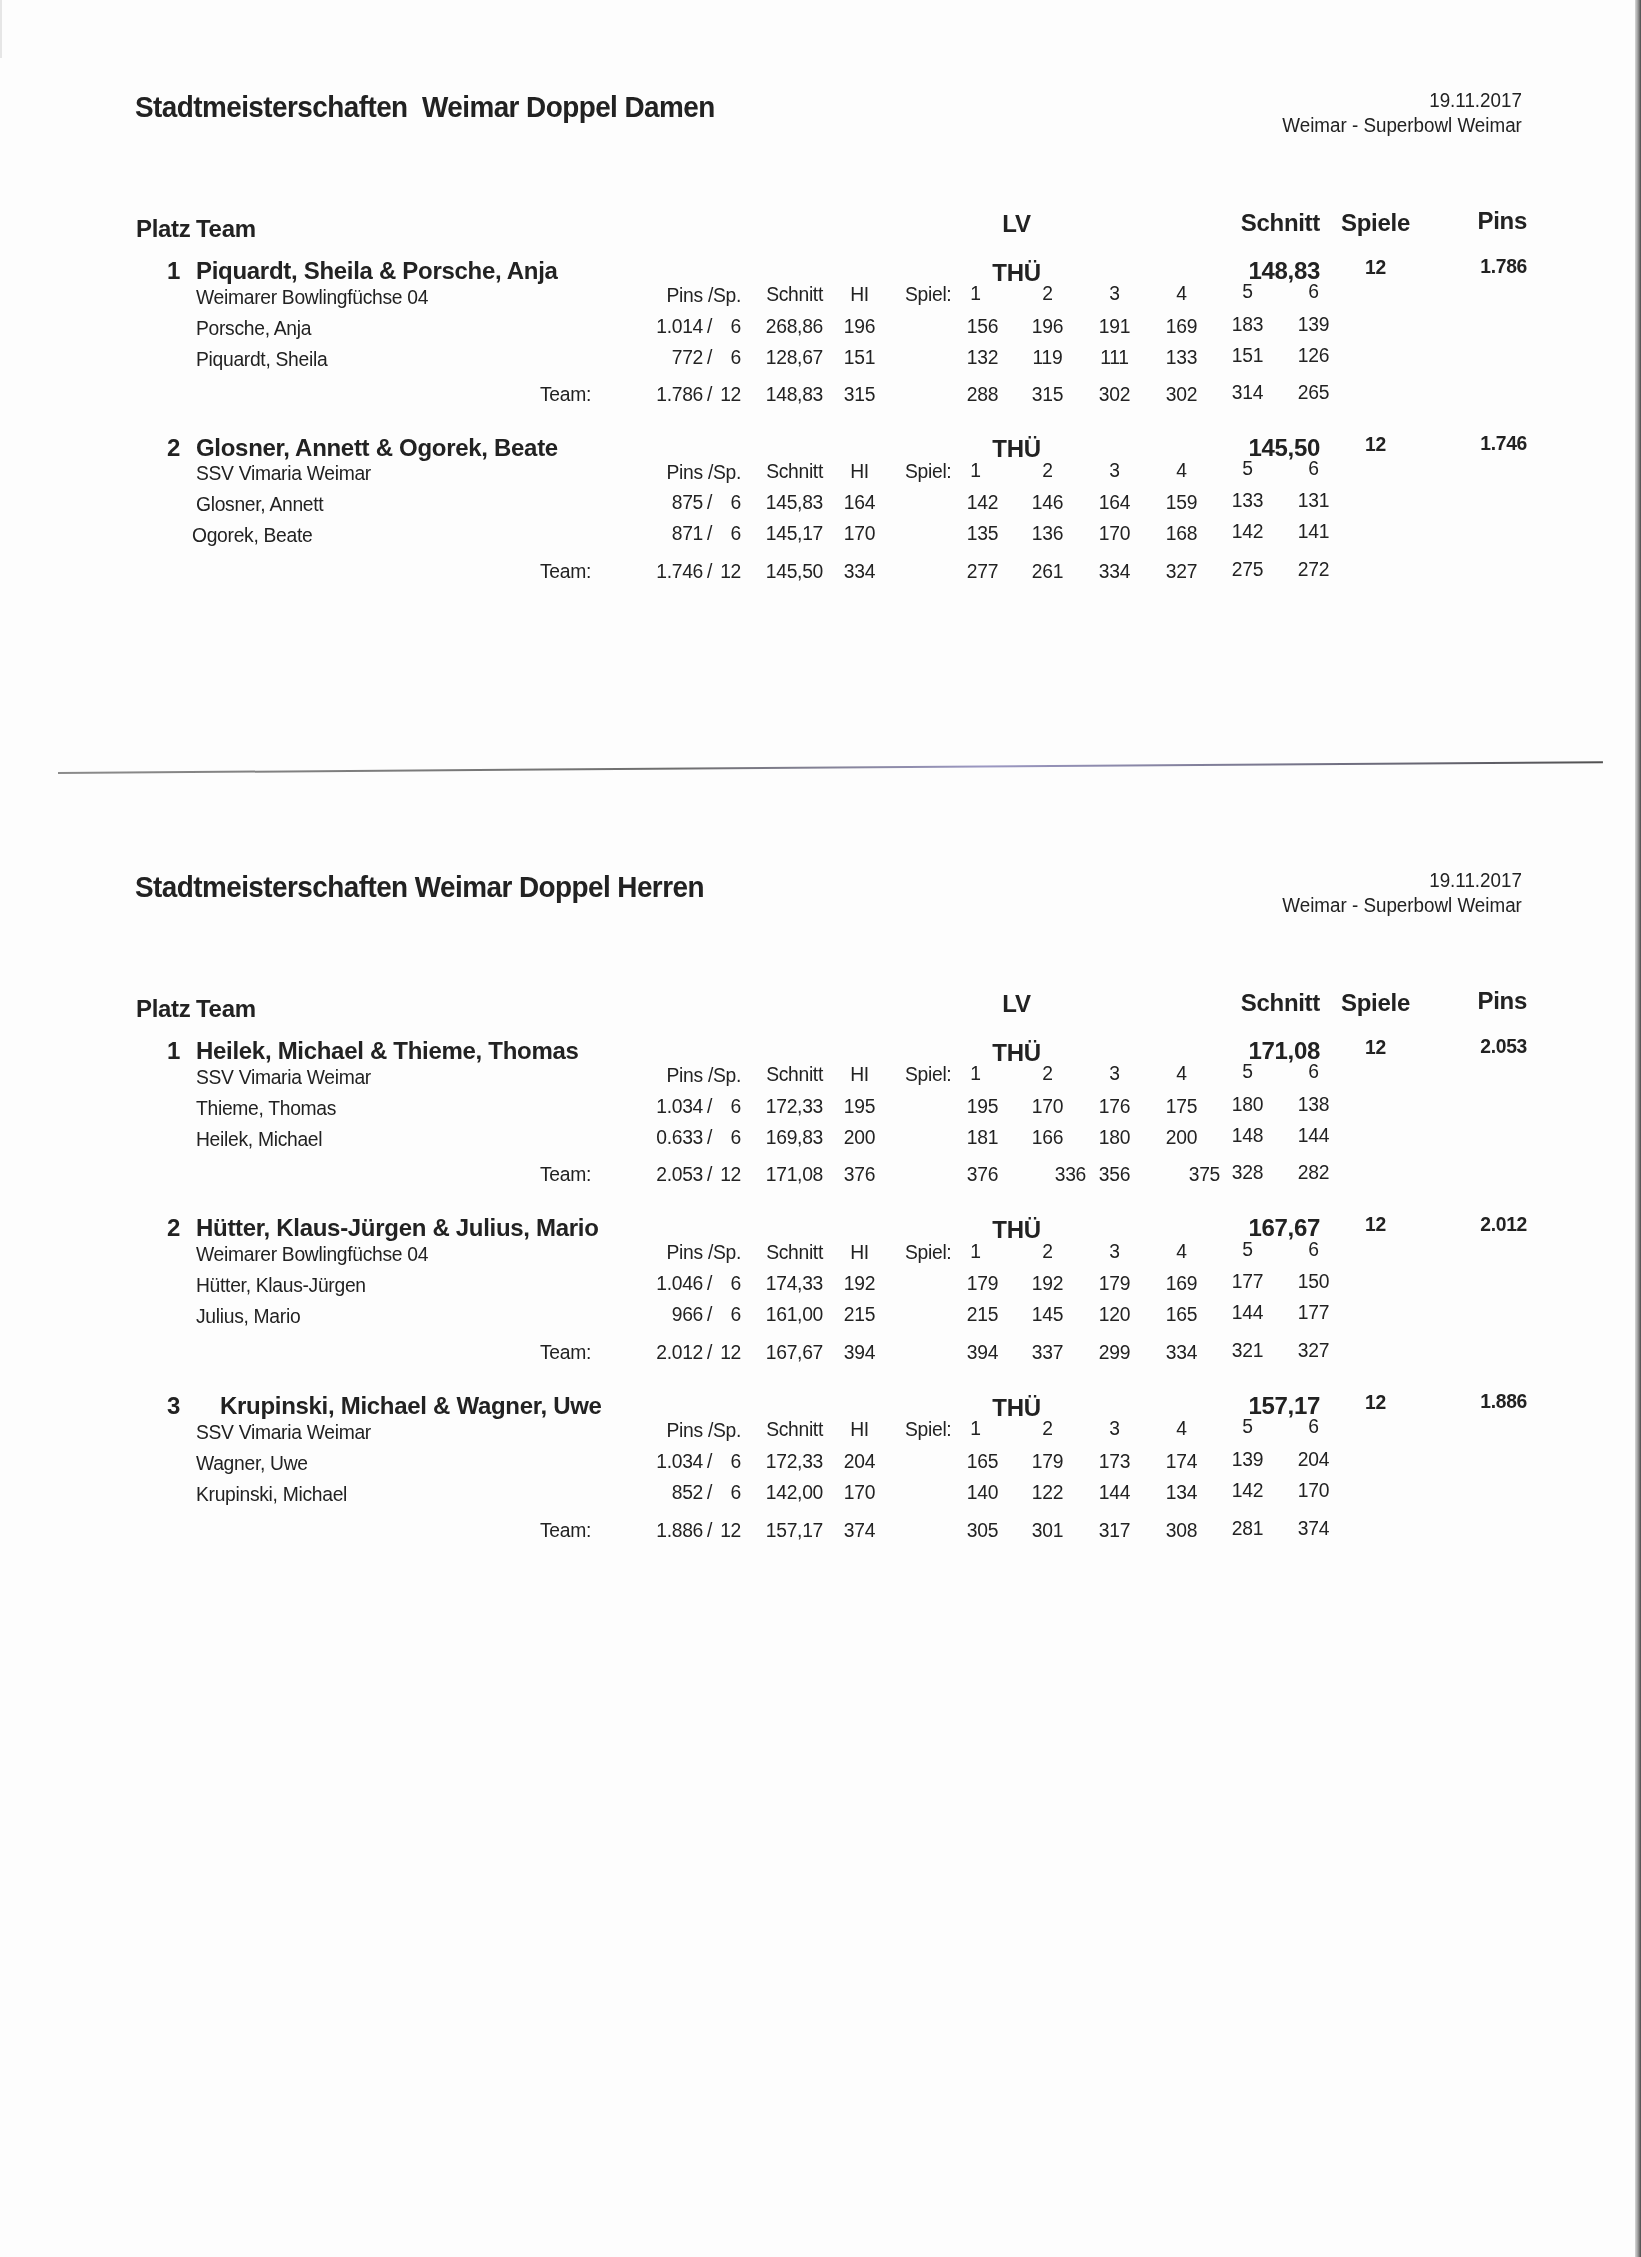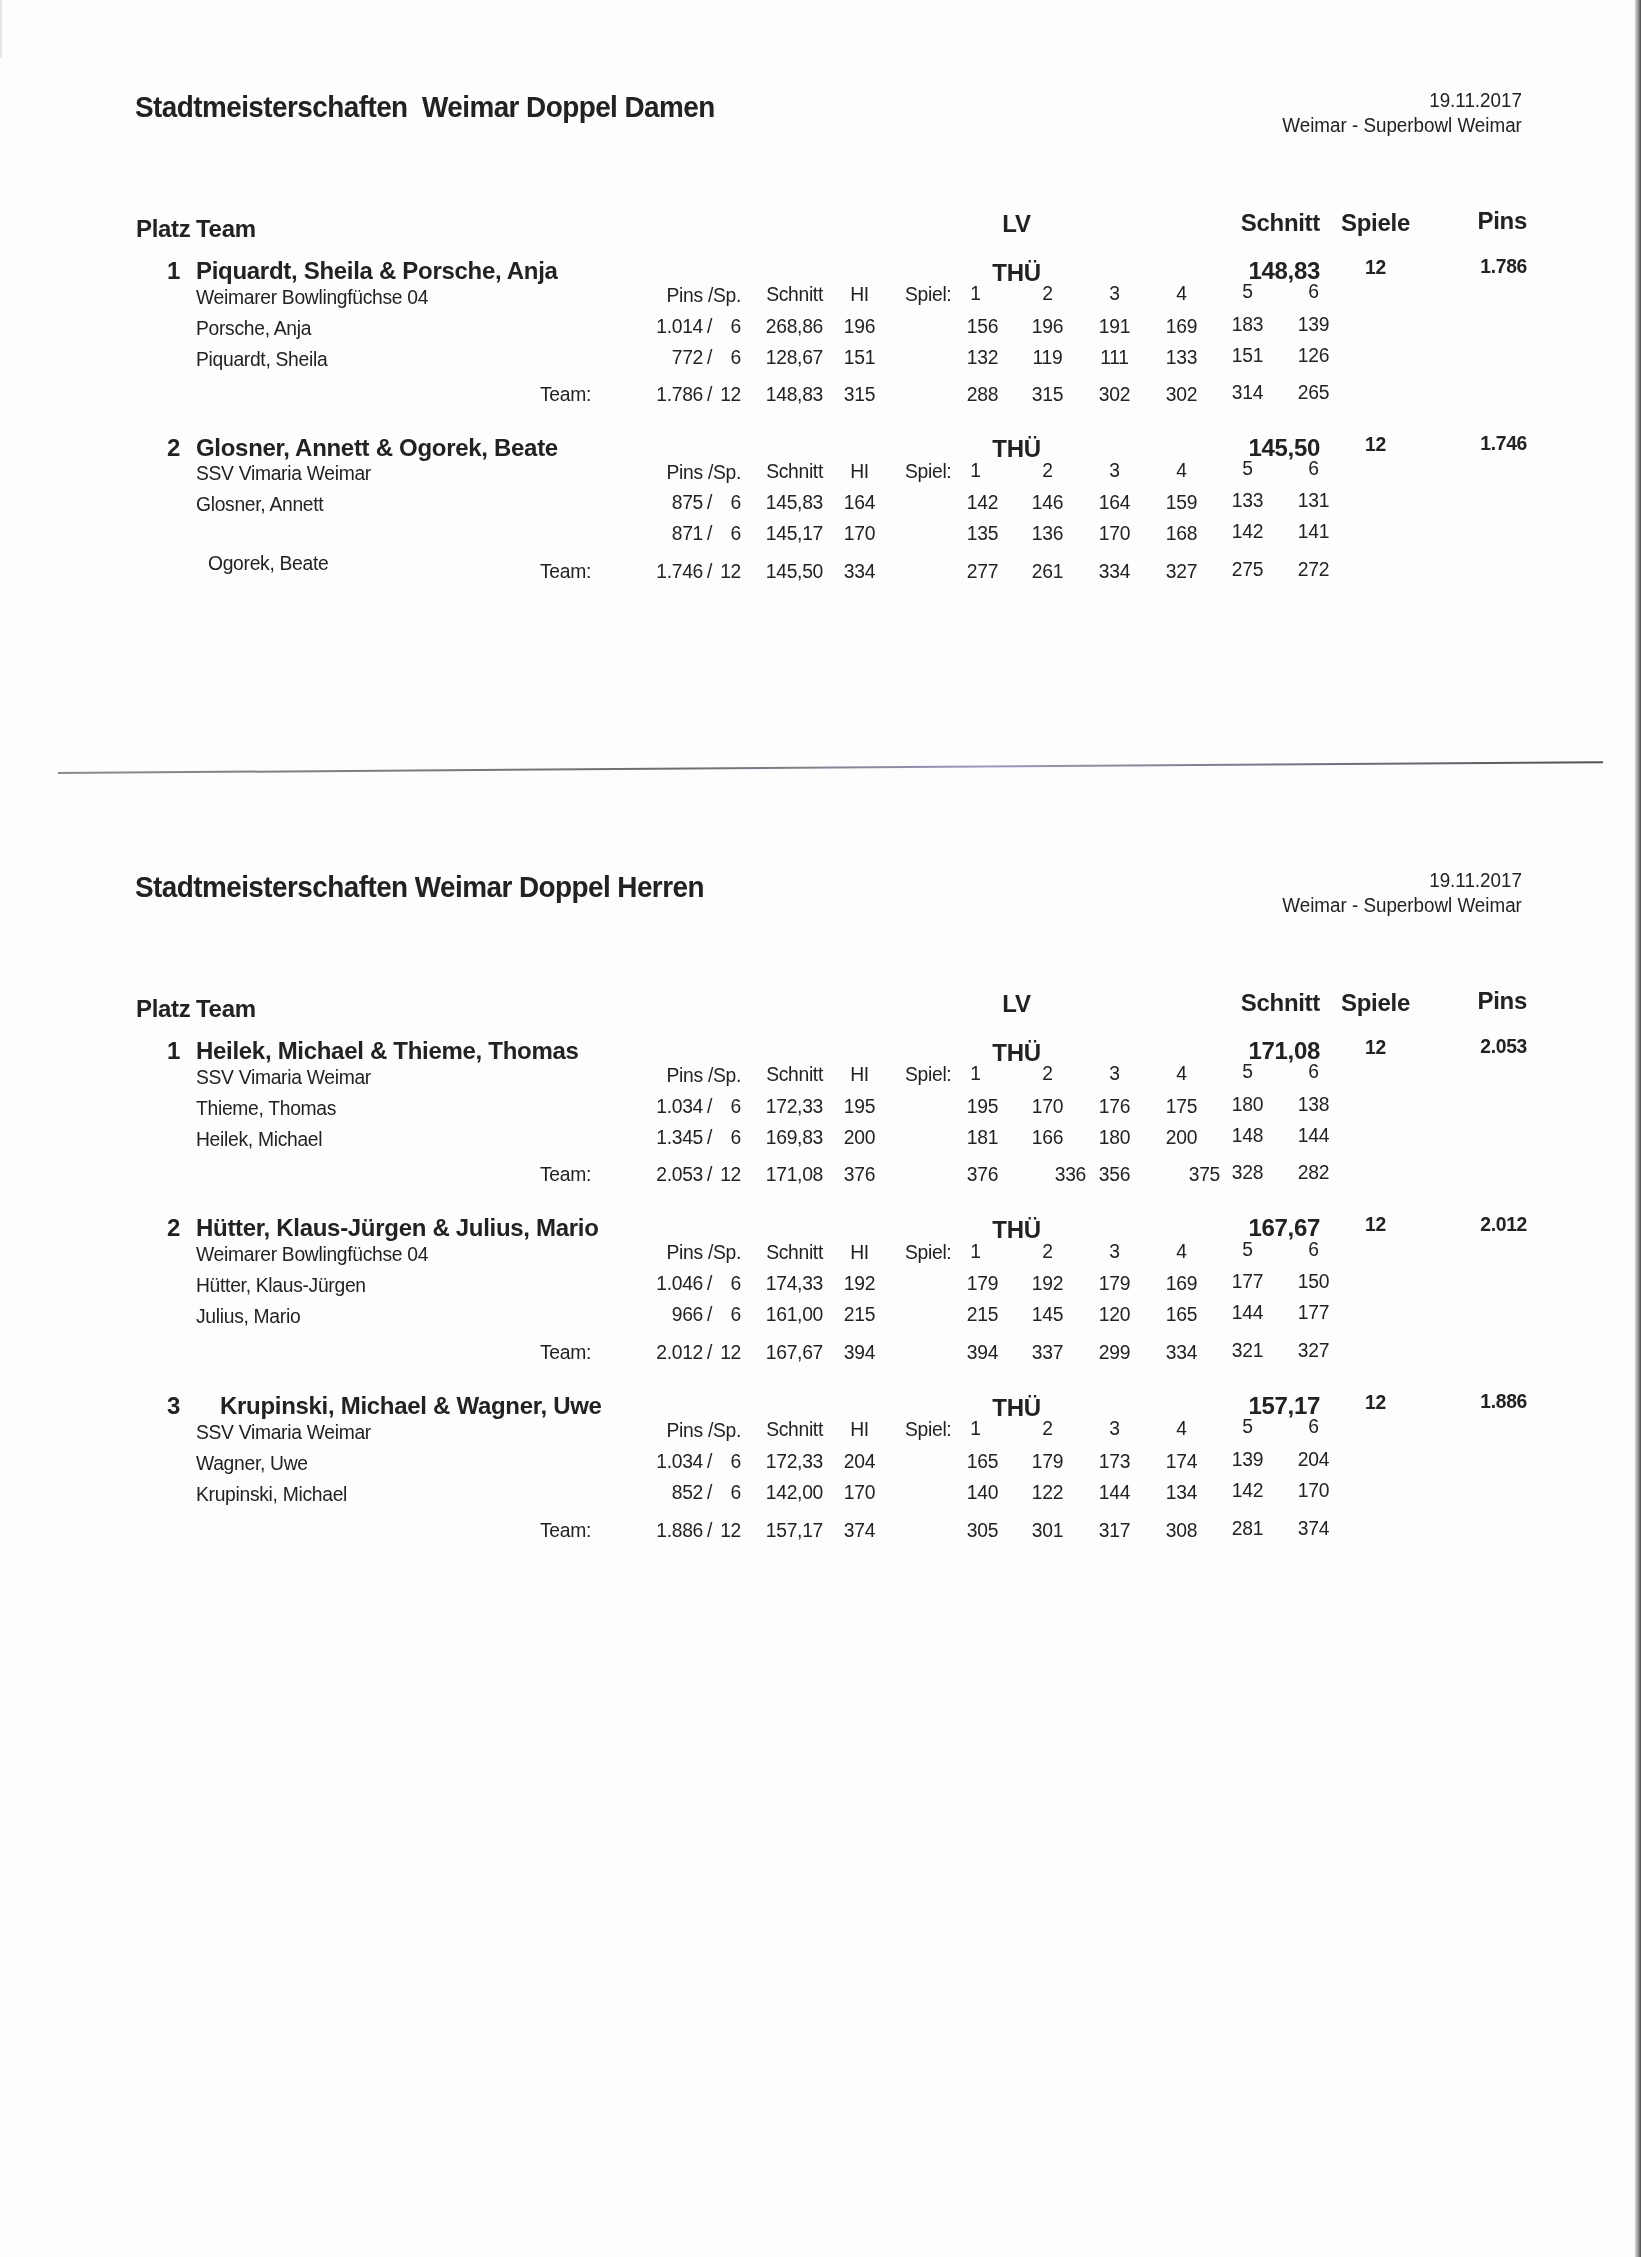--- a/index.html
+++ b/index.html
@@ -131,21 +131,21 @@
       <span class="abs txt" style="top: 492px; left: 707px;">/</span>
       <span class="abs txt" style="top: 492px; left: 548px; width: 193px; text-align: right;">6</span>
       <span class="abs txt" style="top: 492px; left: 630px; width: 193px; text-align: right;">145,83</span>
       <span class="abs txt" style="top: 492px; left: 821px; width: 77px; text-align: center;">164</span>
       <span class="abs txt" style="top: 492px; left: 944px; width: 77px; text-align: center;">142</span>
       <span class="abs txt" style="top: 492px; left: 1009px; width: 77px; text-align: center;">146</span>
       <span class="abs txt" style="top: 492px; left: 1076px; width: 77px; text-align: center;">164</span>
       <span class="abs txt" style="top: 492px; left: 1143px; width: 77px; text-align: center;">159</span>
       <span class="abs txt" style="top: 490px; left: 1209px; width: 77px; text-align: center;">133</span>
       <span class="abs txt" style="top: 490px; left: 1275px; width: 77px; text-align: center;">131</span>
-      <span class="abs txt" style="top: 525px; left: 208px; margin-top: 28px;">Ogorek, Beate</span>
+      <span class="abs txt" style="top: 525px; left: 192px;">Ogorek, Beate</span>
       <span class="abs txt" style="top: 523px; left: 510px; width: 193px; text-align: right;">871</span>
       <span class="abs txt" style="top: 523px; left: 707px;">/</span>
       <span class="abs txt" style="top: 523px; left: 548px; width: 193px; text-align: right;">6</span>
       <span class="abs txt" style="top: 523px; left: 630px; width: 193px; text-align: right;">145,17</span>
       <span class="abs txt" style="top: 523px; left: 821px; width: 77px; text-align: center;">170</span>
       <span class="abs txt" style="top: 523px; left: 944px; width: 77px; text-align: center;">135</span>
       <span class="abs txt" style="top: 523px; left: 1009px; width: 77px; text-align: center;">136</span>
       <span class="abs txt" style="top: 523px; left: 1076px; width: 77px; text-align: center;">170</span>
       <span class="abs txt" style="top: 523px; left: 1143px; width: 77px; text-align: center;">168</span>
       <span class="abs txt" style="top: 521px; left: 1209px; width: 77px; text-align: center;">142</span>
@@ -203,21 +203,21 @@
       <span class="abs txt" style="top: 316px; left: 548px; width: 193px; text-align: right;">6</span>
       <span class="abs txt" style="top: 316px; left: 630px; width: 193px; text-align: right;">172,33</span>
       <span class="abs txt" style="top: 316px; left: 821px; width: 77px; text-align: center;">195</span>
       <span class="abs txt" style="top: 316px; left: 944px; width: 77px; text-align: center;">195</span>
       <span class="abs txt" style="top: 316px; left: 1009px; width: 77px; text-align: center;">170</span>
       <span class="abs txt" style="top: 316px; left: 1076px; width: 77px; text-align: center;">176</span>
       <span class="abs txt" style="top: 316px; left: 1143px; width: 77px; text-align: center;">175</span>
       <span class="abs txt" style="top: 314px; left: 1209px; width: 77px; text-align: center;">180</span>
       <span class="abs txt" style="top: 314px; left: 1275px; width: 77px; text-align: center;">138</span>
       <span class="abs txt" style="top: 349px; left: 196px;">Heilek, Michael</span>
-      <span class="abs txt" style="top: 347px; left: 510px; width: 193px; text-align: right;">1.345</span>
+      <span class="abs txt" style="top: 347px; left: 510px; width: 193px; text-align: right;">0.633</span>
       <span class="abs txt" style="top: 347px; left: 707px;">/</span>
       <span class="abs txt" style="top: 347px; left: 548px; width: 193px; text-align: right;">6</span>
       <span class="abs txt" style="top: 347px; left: 630px; width: 193px; text-align: right;">169,83</span>
       <span class="abs txt" style="top: 347px; left: 821px; width: 77px; text-align: center;">200</span>
       <span class="abs txt" style="top: 347px; left: 944px; width: 77px; text-align: center;">181</span>
       <span class="abs txt" style="top: 347px; left: 1009px; width: 77px; text-align: center;">166</span>
       <span class="abs txt" style="top: 347px; left: 1076px; width: 77px; text-align: center;">180</span>
       <span class="abs txt" style="top: 347px; left: 1143px; width: 77px; text-align: center;">200</span>
       <span class="abs txt" style="top: 345px; left: 1209px; width: 77px; text-align: center;">148</span>
       <span class="abs txt" style="top: 345px; left: 1275px; width: 77px; text-align: center;">144</span>

